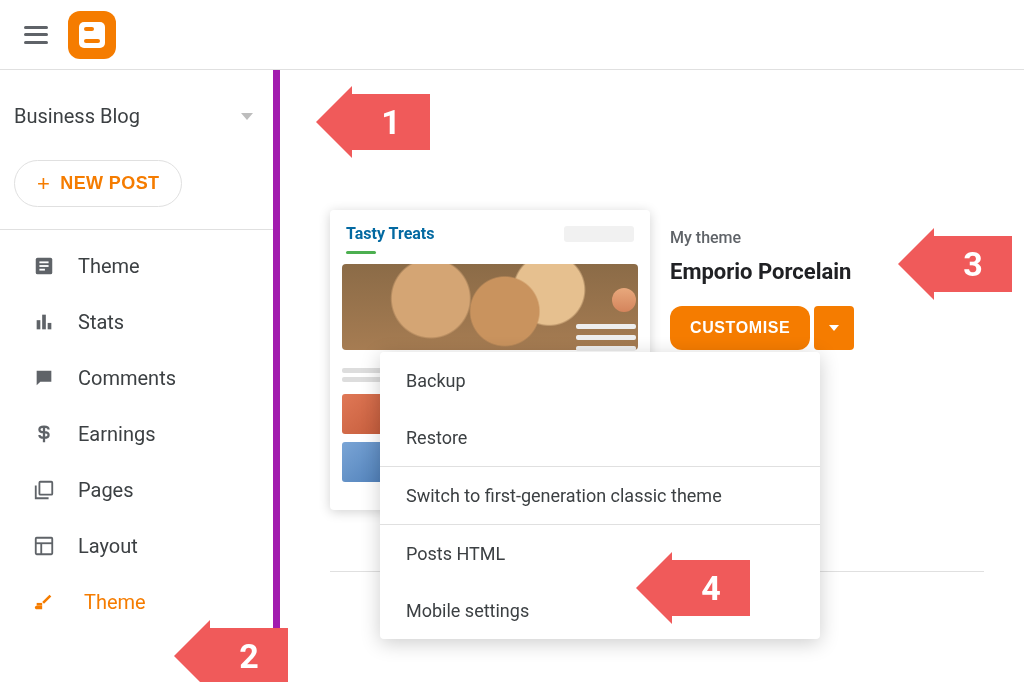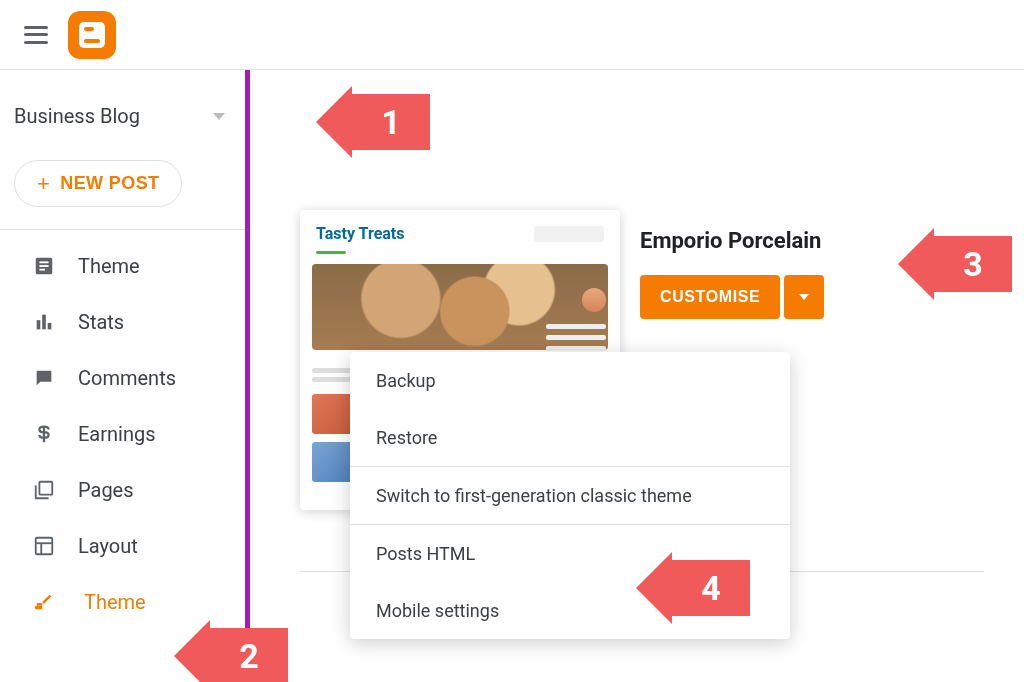--- a/index.html
+++ b/index.html
@@ -64,22 +64,22 @@
     bottom:5px; left:5px;
     width:16px; height:4px;
     background:#f57c00;
     border-radius:2px;
   }
   .main {
     display: flex;
     height: calc(100% - 70px);
   }
   .sidebar {
-    width: 250px;
-    border-right: 5px solid #a21caf;
+    width: 280px;
+    border-right: 7px solid #a21caf;
     padding-top: 20px;
     position: relative;
   }
   .blog-selector {
     display:flex;
     align-items:center;
     justify-content:space-between;
     padding: 14px 20px 14px 14px;
     font-size: 20px;
     color:#3c4043;
@@ -228,21 +228,21 @@
     gap:4px;
   }
   .customise-btn {
     background:#f57c00;
     color:#fff;
     border:none;
     padding:13px 20px;
     font-size:16px;
     font-weight:600;
     letter-spacing:0.6px;
-    border-radius:4px;
+    border-radius:12px;
     cursor:pointer;
   }
   .customise-dd {
     background:#f57c00;
     border:none;
     width:40px;
     border-radius:4px;
     cursor:pointer;
     display:flex;
     align-items:center;
@@ -440,20 +440,21 @@
       <div class="prev-row">
         <div class="prev-thumb" style="background:linear-gradient(135deg,#7aa5d6,#4a7bb5)"></div>
         <div class="prev-lines">
             <div class="prev-line"></div>
             <div class="prev-line short"></div>
           </div>
       </div>
     </div>
 
     <div class="theme-info">
+      <div class="my-theme-label">My theme</div>
       <div class="theme-name">Emporio Porcelain</div>
       <div class="customise-group">
         <button class="customise-btn">CUSTOMISE</button>
         <button class="customise-dd">
           <span></span>
         </button>
       </div>
     </div>
 
     <div class="dropdown-menu">

